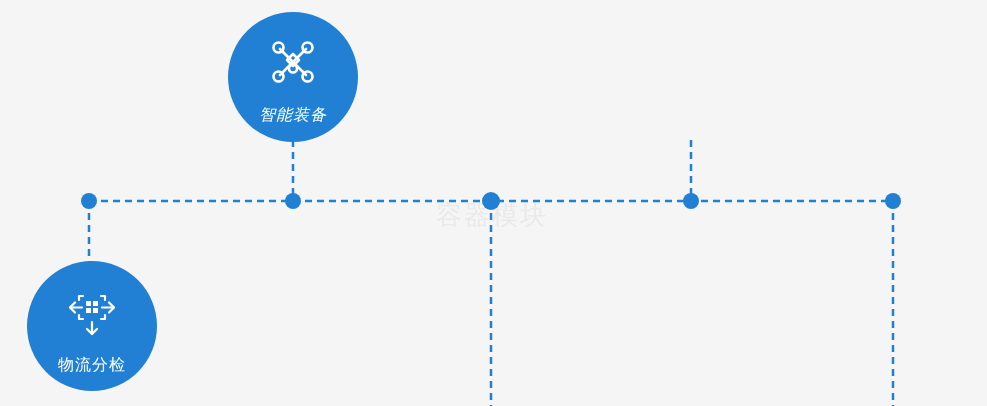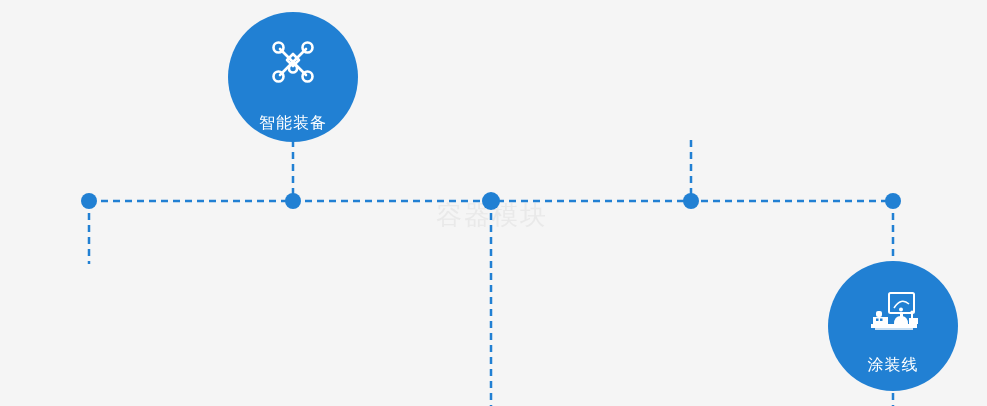--- a/index.html
+++ b/index.html
@@ -59,21 +59,21 @@
     line-height: 1;
     white-space: nowrap;
   }
   
   .node.top {
     width: 130px;
     height: 130px;
     padding-top: 25px;
   }
   .node.top .icon-wrap { height: 50px; }
-  .node.top .node-label { margin-top: 28px; }
+  .node.top .node-label { margin-top: 20px; font-style: italic; }
   
   .node.bottom {
     width: 130px;
     height: 130px;
     padding-top: 28px;
   }
   .node.bottom .icon-wrap { height: 50px; }
   .node.bottom .node-label { margin-top: 18px; }
 
   .n-smart   { left: 228px; top: 12px; }
@@ -118,44 +118,37 @@
         <circle cx="39.5" cy="10.5" r="5"></circle>
         <circle cx="10.5" cy="39.5" r="5"></circle>
         <circle cx="39.5" cy="39.5" r="5"></circle>
         <circle cx="25" cy="31.5" r="4"></circle>
       </svg>
     </div>
     <div class="node-label">智能装备</div>
   </div>
 
 
+  <div class="node bottom n-sort">
+    <div class="icon-wrap">
+      <svg width="52" height="50" viewBox="0 0 52 50" fill="none" stroke="#ffffff" stroke-width="2.2" stroke-linecap="round" stroke-linejoin="round">
+        <path d="M17 7 h-4 v4"></path>
+        <path d="M35 7 h4 v4"></path>
+        <path d="M17 30 h-4 v-4"></path>
+        <path d="M35 30 h4 v-4"></path>
+        <rect x="20" y="12" width="5" height="5" fill="#ffffff" stroke="none"></rect>
+        <rect x="27" y="12" width="5" height="5" fill="#ffffff" stroke="none"></rect>
+        <rect x="20" y="19" width="5" height="5" fill="#ffffff" stroke="none"></rect>
+        <rect x="27" y="19" width="5" height="5" fill="#ffffff" stroke="none"></rect>
+        <line x1="4" y1="18.5" x2="16" y2="18.5"></line>
+        <path d="M9 13.5 L4 18.5 L9 23.5"></path>
+        <line x1="48" y1="18.5" x2="36" y2="18.5"></line>
+        <path d="M43 13.5 L48 18.5 L43 23.5"></path>
+        <line x1="26" y1="33" x2="26" y2="45"></line>
+        <path d="M21 40 L26 45 L31 40"></path>
+      </svg>
+    </div>
+    <div class="node-label">物流分检</div>
+  </div>
 
 
-  <div class="node bottom n-paint">
-    <div class="icon-wrap">
-      <svg width="56" height="46" viewBox="0 0 56 46" fill="none" stroke="none">
-
-        <rect x="24" y="2" width="25" height="20" rx="1.5" fill="none" stroke="#ffffff" stroke-width="2"></rect>
-        <path d="M29 17 q7 -11 15 -4" fill="none" stroke="#ffffff" stroke-width="1.6"></path>
-        <circle cx="36" cy="18.5" r="2" fill="#ffffff"></circle>
-
-        <rect x="35" y="22" width="3" height="4" fill="#ffffff"></rect>
-
-        <rect x="6" y="33" width="46" height="4" fill="#ffffff"></rect>
-
-        <path d="M29 33 q0 -8 7 -8 q7 0 7 8 z" fill="#ffffff"></path>
-
-        <rect x="8" y="26" width="15" height="7" fill="#ffffff"></rect>
-        <rect x="11" y="20" width="6" height="6" rx="2" fill="#ffffff"></rect>
-        <rect x="11" y="27.5" width="2.5" height="2.5" fill="#2180d3"></rect>
-        <rect x="15" y="27.5" width="2.5" height="2.5" fill="#2180d3"></rect>
-
-        <rect x="44" y="27" width="9" height="6" fill="#ffffff"></rect>
-        <rect x="46" y="22" width="2" height="5" fill="#ffffff"></rect>
-        <circle cx="47" cy="21" r="1.6" fill="#ffffff"></circle>
-
-        <rect x="10" y="37" width="38" height="2" fill="#ffffff" opacity="0.75"></rect>
-      </svg>
-    </div>
-    <div class="node-label">涂装线</div>
-  </div>
 
 </div>
 
 </body></html>

